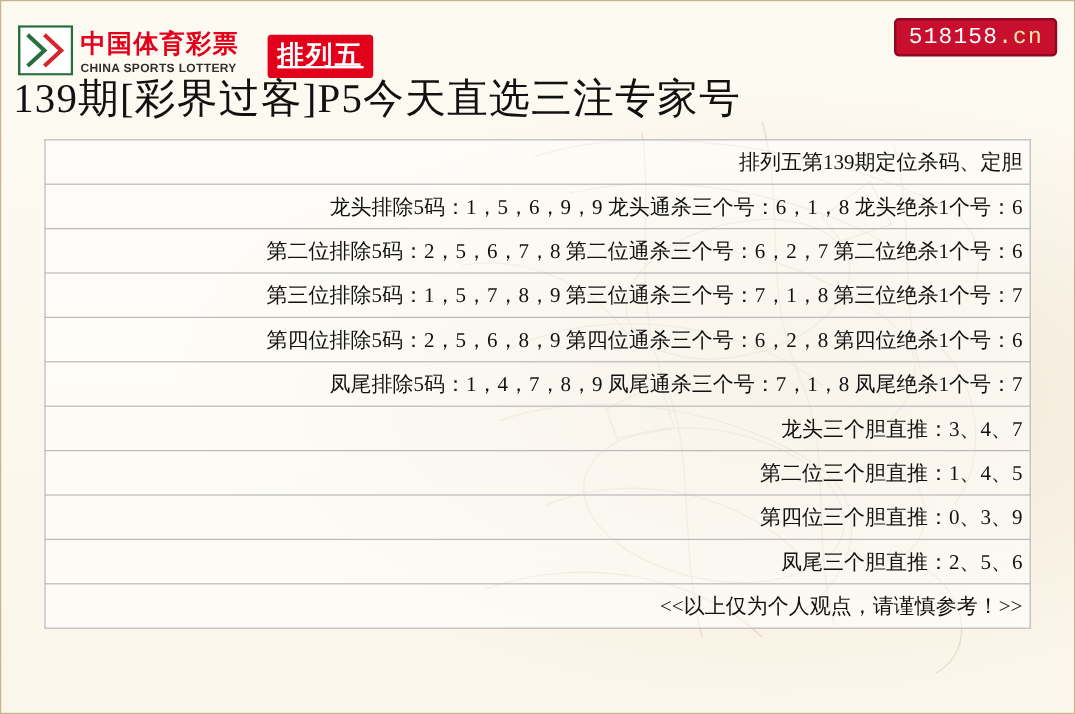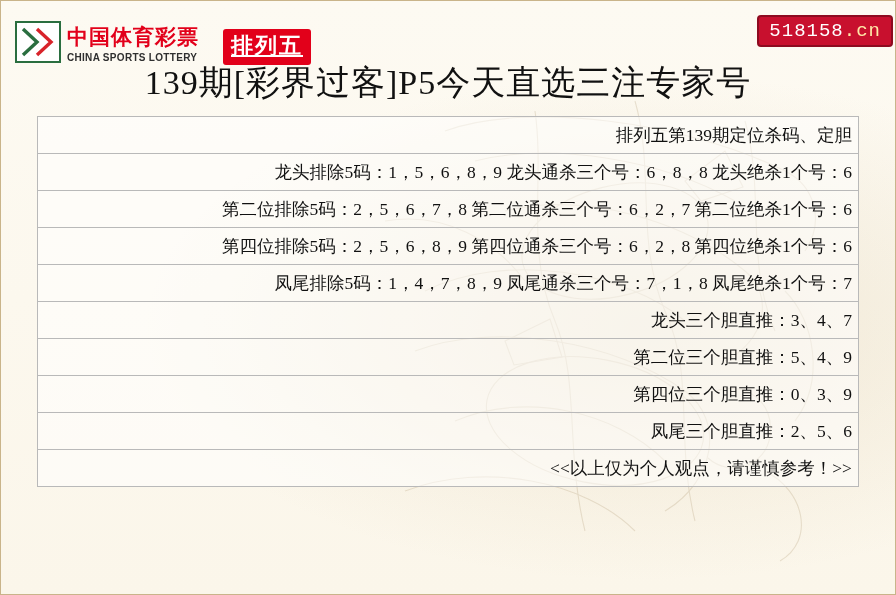--- a/index.html
+++ b/index.html
@@ -75,37 +75,36 @@
     font-weight: bold;
     padding: 2px 8px 4px 8px;
     border-radius: 3px;
     letter-spacing: 2px;
     position: relative;
     top: 2px;
     text-decoration: underline;
   }
   .site-tag {
     position: absolute;
-    right: 2px;
+    right: 14px;
     top: 14px;
     background: #c8102e;
     border: 2px solid #8d0b20;
     border-radius: 4px;
     padding: 3px 10px;
     font-family: "Liberation Mono", monospace;
     font-size: 19px;
     color: #ffffff;
     letter-spacing: 1px;
   }
   .site-tag .dom {
     color: #ffe9a8;
   }
   h1.title {
     margin: 0;
-    text-align: center;
     font-family: "Liberation Serif", serif;
     font-size: 34px;
     font-weight: normal;
     color: #111111;
     letter-spacing: 1px;
     line-height: 1.15;
     padding: 0 10px 6px 10px;
   }
   .table-wrap {
     margin: 8px 36px 0 36px;
@@ -179,36 +178,39 @@
 
   <h1 class="title">139期[彩界过客]P5今天直选三注专家号</h1>
 
   <div class="table-wrap">
     <table class="data">
       <tbody>
         <tr>
             <td>排列五第139期定位杀码、定胆</td>
           </tr>
         <tr>
-            <td>龙头排除5码：1，5，6，8，9 龙头通杀三个号：6，8，8 龙头绝杀1个号：6</td>
+            <td>龙头排除5码：1，5，6，9，9 龙头通杀三个号：6，1，8 龙头绝杀1个号：6</td>
           </tr>
         <tr>
             <td>第二位排除5码：2，5，6，7，8 第二位通杀三个号：6，2，7 第二位绝杀1个号：6</td>
           </tr>
         <tr>
+            <td>第三位排除5码：1，5，7，8，9 第三位通杀三个号：7，1，8 第三位绝杀1个号：7</td>
+          </tr>
+        <tr>
             <td>第四位排除5码：2，5，6，8，9 第四位通杀三个号：6，2，8 第四位绝杀1个号：6</td>
           </tr>
         <tr>
             <td>凤尾排除5码：1，4，7，8，9 凤尾通杀三个号：7，1，8 凤尾绝杀1个号：7</td>
           </tr>
         <tr>
             <td>龙头三个胆直推：3、4、7</td>
           </tr>
         <tr>
-            <td>第二位三个胆直推：5、4、9</td>
+            <td>第二位三个胆直推：1、4、5</td>
           </tr>
         <tr>
             <td>第四位三个胆直推：0、3、9</td>
           </tr>
         <tr>
             <td>凤尾三个胆直推：2、5、6</td>
           </tr>
         <tr>
             <td class="note">&lt;&lt;以上仅为个人观点，请谨慎参考！&gt;&gt;</td>
           </tr>

